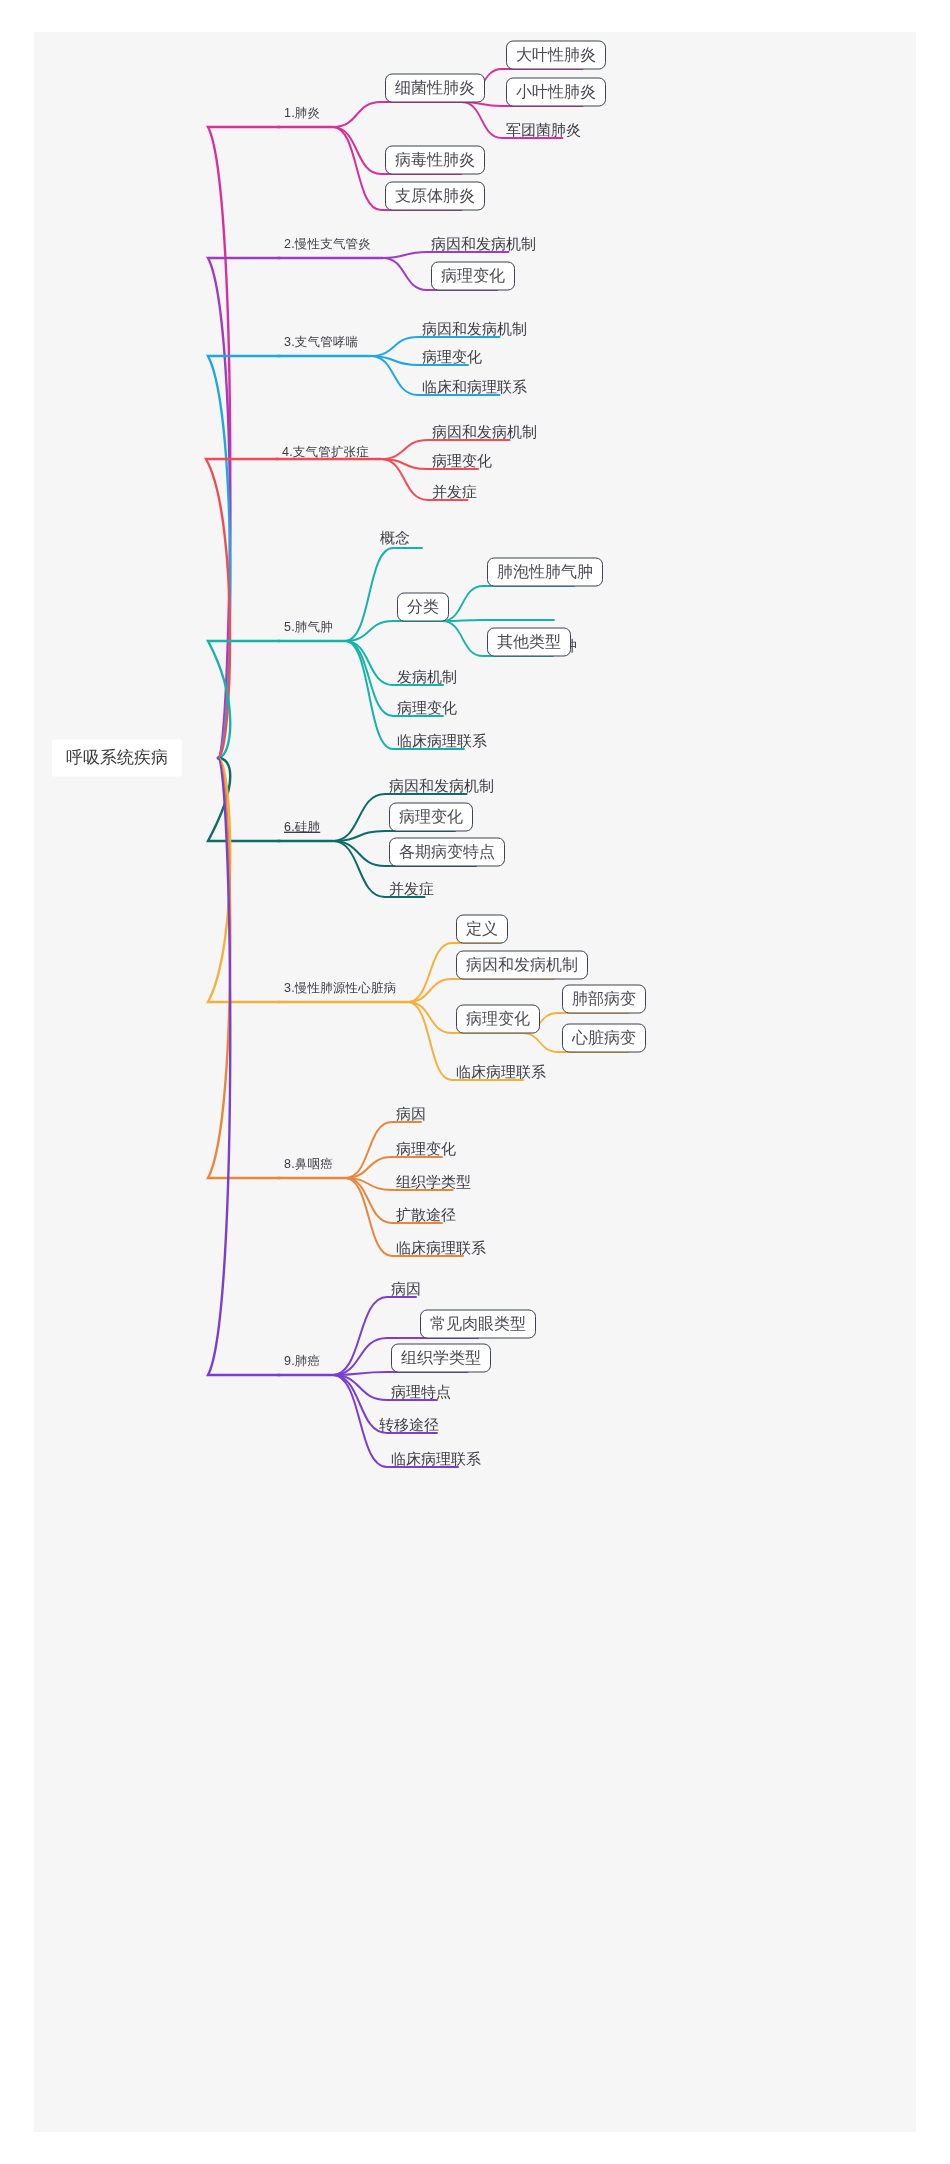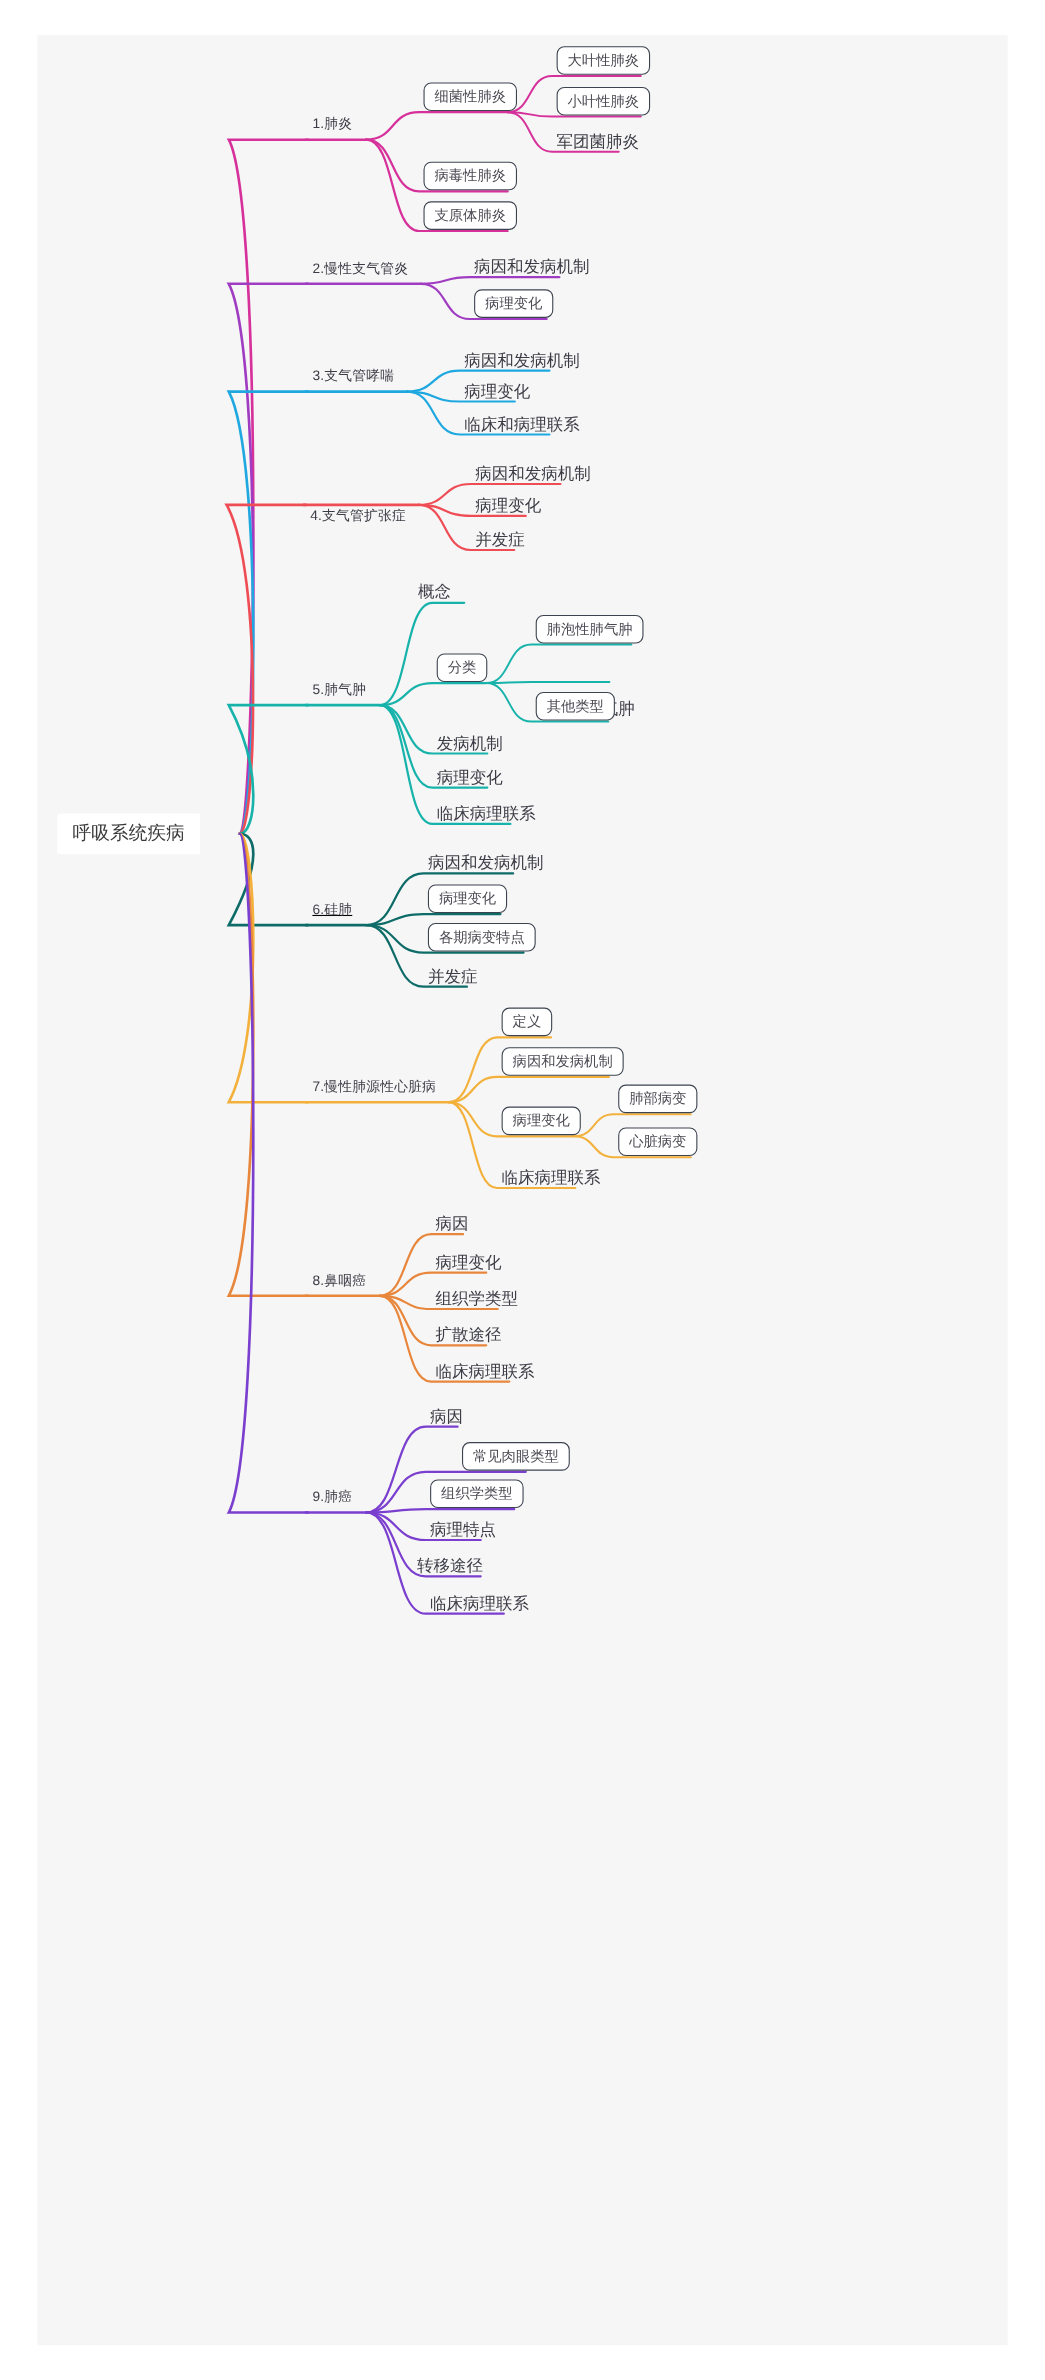--- a/index.html
+++ b/index.html
@@ -54,21 +54,21 @@
   }
   
   .n-plain {
     color: #3c3c46;
     font-size: 15px;
   }
   
   .n-box {
     background: #ffffff;
     color: #4a4a52;
-    font-size: 13px;
+    font-size: 16px;
     border: 1.3px solid #3d4450;
     border-radius: 7px;
     padding: 5px 9px 6px 9px;
   }
 </style>
 </head>
 <body>
 
 <div id="canvas">
   <div id="board"></div>
@@ -174,21 +174,21 @@
       </div>
       <div class="node" style="left: 422px; top: 328px; transform: translateY(-50%);">
         <div class="node-label n-plain">病因和发病机制</div>
       </div>
       <div class="node" style="left: 422px; top: 356px; transform: translateY(-50%);">
         <div class="node-label n-plain">病理变化</div>
       </div>
       <div class="node" style="left: 422px; top: 386px; transform: translateY(-50%);">
         <div class="node-label n-plain">临床和病理联系</div>
       </div>
-      <div class="node" style="left: 282px; top: 469px; transform: translateY(-50%);">
+      <div class="node" style="left: 282px; top: 452px; transform: translateY(-50%);">
         <div class="node-label n-l1">4.支气管扩张症</div>
       </div>
       <div class="node" style="left: 432px; top: 431px; transform: translateY(-50%);">
         <div class="node-label n-plain">病因和发病机制</div>
       </div>
       <div class="node" style="left: 432px; top: 460px; transform: translateY(-50%);">
         <div class="node-label n-plain">病理变化</div>
       </div>
       <div class="node" style="left: 432px; top: 491px; transform: translateY(-50%);">
         <div class="node-label n-plain">并发症</div>
@@ -229,21 +229,21 @@
       <div class="node" style="left: 389px; top: 817px; transform: translateY(-50%);">
         <div class="node-label n-box">病理变化</div>
       </div>
       <div class="node" style="left: 389px; top: 852px; transform: translateY(-50%);">
         <div class="node-label n-box">各期病变特点</div>
       </div>
       <div class="node" style="left: 389px; top: 888px; transform: translateY(-50%);">
         <div class="node-label n-plain">并发症</div>
       </div>
       <div class="node" style="left: 284px; top: 988px; transform: translateY(-50%);">
-        <div class="node-label n-l1">7.慢性肺源性心脏病</div>
+        <div class="node-label n-l1">3.慢性肺源性心脏病</div>
       </div>
       <div class="node" style="left: 456px; top: 929px; transform: translateY(-50%);">
         <div class="node-label n-box">定义</div>
       </div>
       <div class="node" style="left: 456px; top: 965px; transform: translateY(-50%);">
         <div class="node-label n-box">病因和发病机制</div>
       </div>
       <div class="node" style="left: 456px; top: 1019px; transform: translateY(-50%);">
         <div class="node-label n-box">病理变化</div>
       </div>

